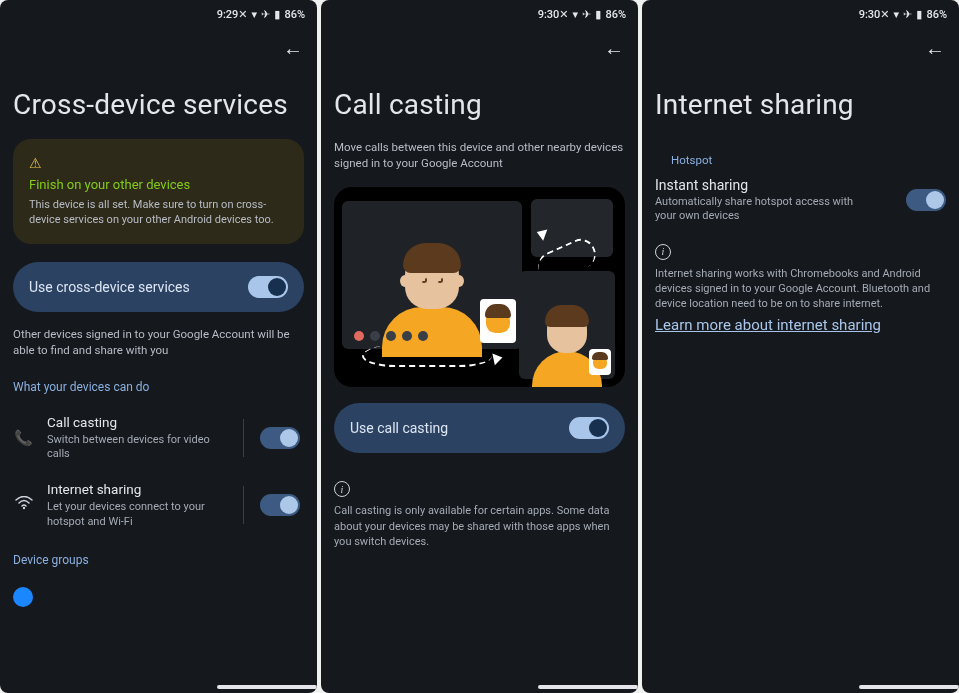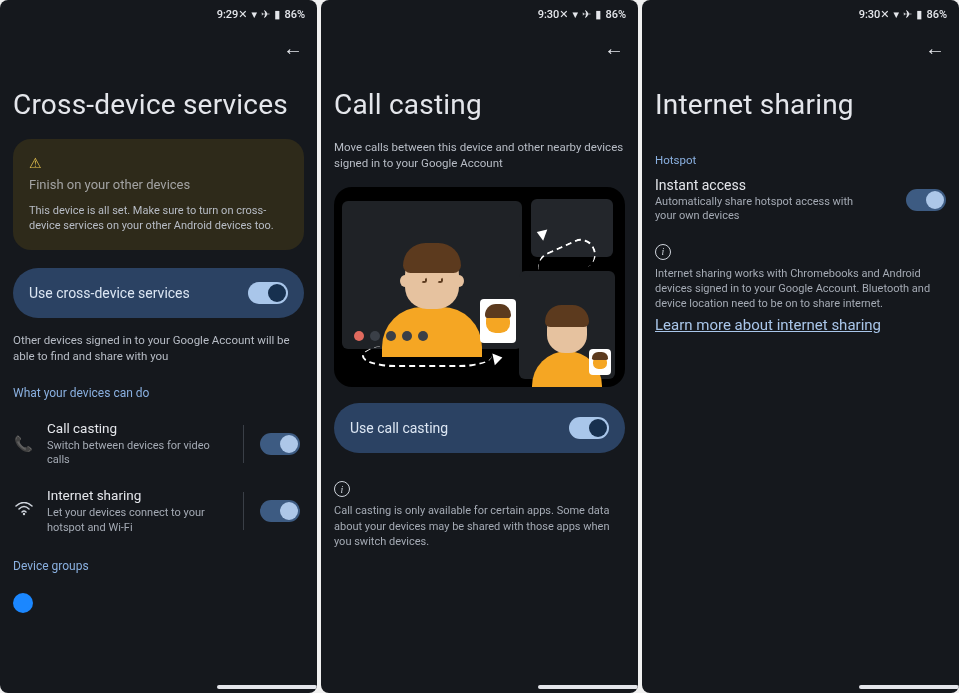--- a/index.html
+++ b/index.html
@@ -52,21 +52,21 @@
     line-height: 1.4;
     margin-bottom: 16px;
   }
   .warning-card {
     background: #2e2a1a;
     border-radius: 18px;
     padding: 14px 16px 16px;
     margin-bottom: 18px;
   }
   .warning-icon { color: #eac54f; font-size: 14px; margin-bottom: 6px; display:inline-block;}
-  .warning-title { font-size: 13px; color: #a3a3a3; margin-bottom: 12px; }
+  .warning-title { font-size: 13px; color: #84cc16; margin-bottom: 6px; }
   .warning-text { font-size: 11px; color: #b7bcc5; line-height: 1.35; }
   .primary-toggle {
     background: #2b4263;
     border-radius: 26px;
     padding: 14px 16px;
     display: flex;
     align-items: center;
     justify-content: space-between;
     margin-bottom: 14px;
   }
@@ -136,21 +136,21 @@
   .corner-sq { position:absolute; top:12px; right:12px; width:82px; height:58px; background:#23262b; border-radius:6px; }
   .arrow-head { width:0; height:0; border-left:6px solid transparent; border-right:6px solid transparent; border-bottom:9px solid #fff; position:absolute; }
   .curve1 { position:absolute; right:28px; top:58px; width:60px; height:30px; border:2px dashed #fff; border-radius:30px; border-left:none; border-bottom:none; transform:rotate(-24deg);}
   .ah1{ top:42px; right:78px; transform:rotate(-70deg);}
   .curve2 { position:absolute; left:28px; bottom:20px; width:130px; height:22px; border:2px dashed #fff; border-radius:60px/20px; border-top:none; border-right:none; }
   .ah2{ bottom:24px; left:158px; transform:rotate(78deg);}
 
   .info-row { display:flex; gap:10px; align-items:flex-start; margin: 14px 0 6px;}
   .info-icon { width:16px; height:16px; border:1.5px solid #cfd4dc; border-radius:50%; display:flex; align-items:center; justify-content:center; font-size:10px; color:#cfd4dc; flex-shrink:0; font-style:italic; font-family:serif;}
   .info-text { font-size:11px; color:#a4aab4; line-height:1.4;}
-  .section-header.sm { font-size:11.5px; color:#8ab0e0; margin: 14px 0 10px;}
+  .section-header.sm { font-size:11.5px; color:#8ab0e0; margin: 14px 16px 10px;}
   .hotspot-row { display:flex; gap:12px; align-items:center; margin-bottom:10px;}
   .hotspot-text{flex:1;}
   .hotspot-title{ font-size:14px; color:#e4e6eb; margin-bottom:2px;}
   .hotspot-sub{ font-size:11px; color:#a4aab4; line-height:1.3; max-width:200px;}
   .link { font-size:15px; color:#a9c6ea; text-decoration:underline; margin-top:4px; display:inline-block;}
 </style>
 </head>
 <body>
 
 <div class="phone">
@@ -299,21 +299,21 @@
       <span>▮</span>
       <span>86%</span>
     </div>
   </div>
   <div class="back-row"><span class="back-arrow">←</span></div>
   <div class="page-pad">
     <h1 class="page-title">Internet sharing</h1>
     <div class="section-header sm">Hotspot</div>
     <div class="hotspot-row">
       <div class="hotspot-text">
-        <div class="hotspot-title">Instant access</div>
+        <div class="hotspot-title">Instant sharing</div>
         <div class="hotspot-sub">Automatically share hotspot access with your own devices</div>
       </div>
       <span class="switch on alt"></span>
     </div>
     <div class="info-row" style="margin-top:10px;">
       <div class="info-icon">i</div>
     </div>
     <div class="info-text">Internet sharing works with Chromebooks and Android devices signed in to your Google Account. Bluetooth and device location need to be on to share internet.</div>
     <a class="link">Learn more about internet sharing</a>
   </div>

